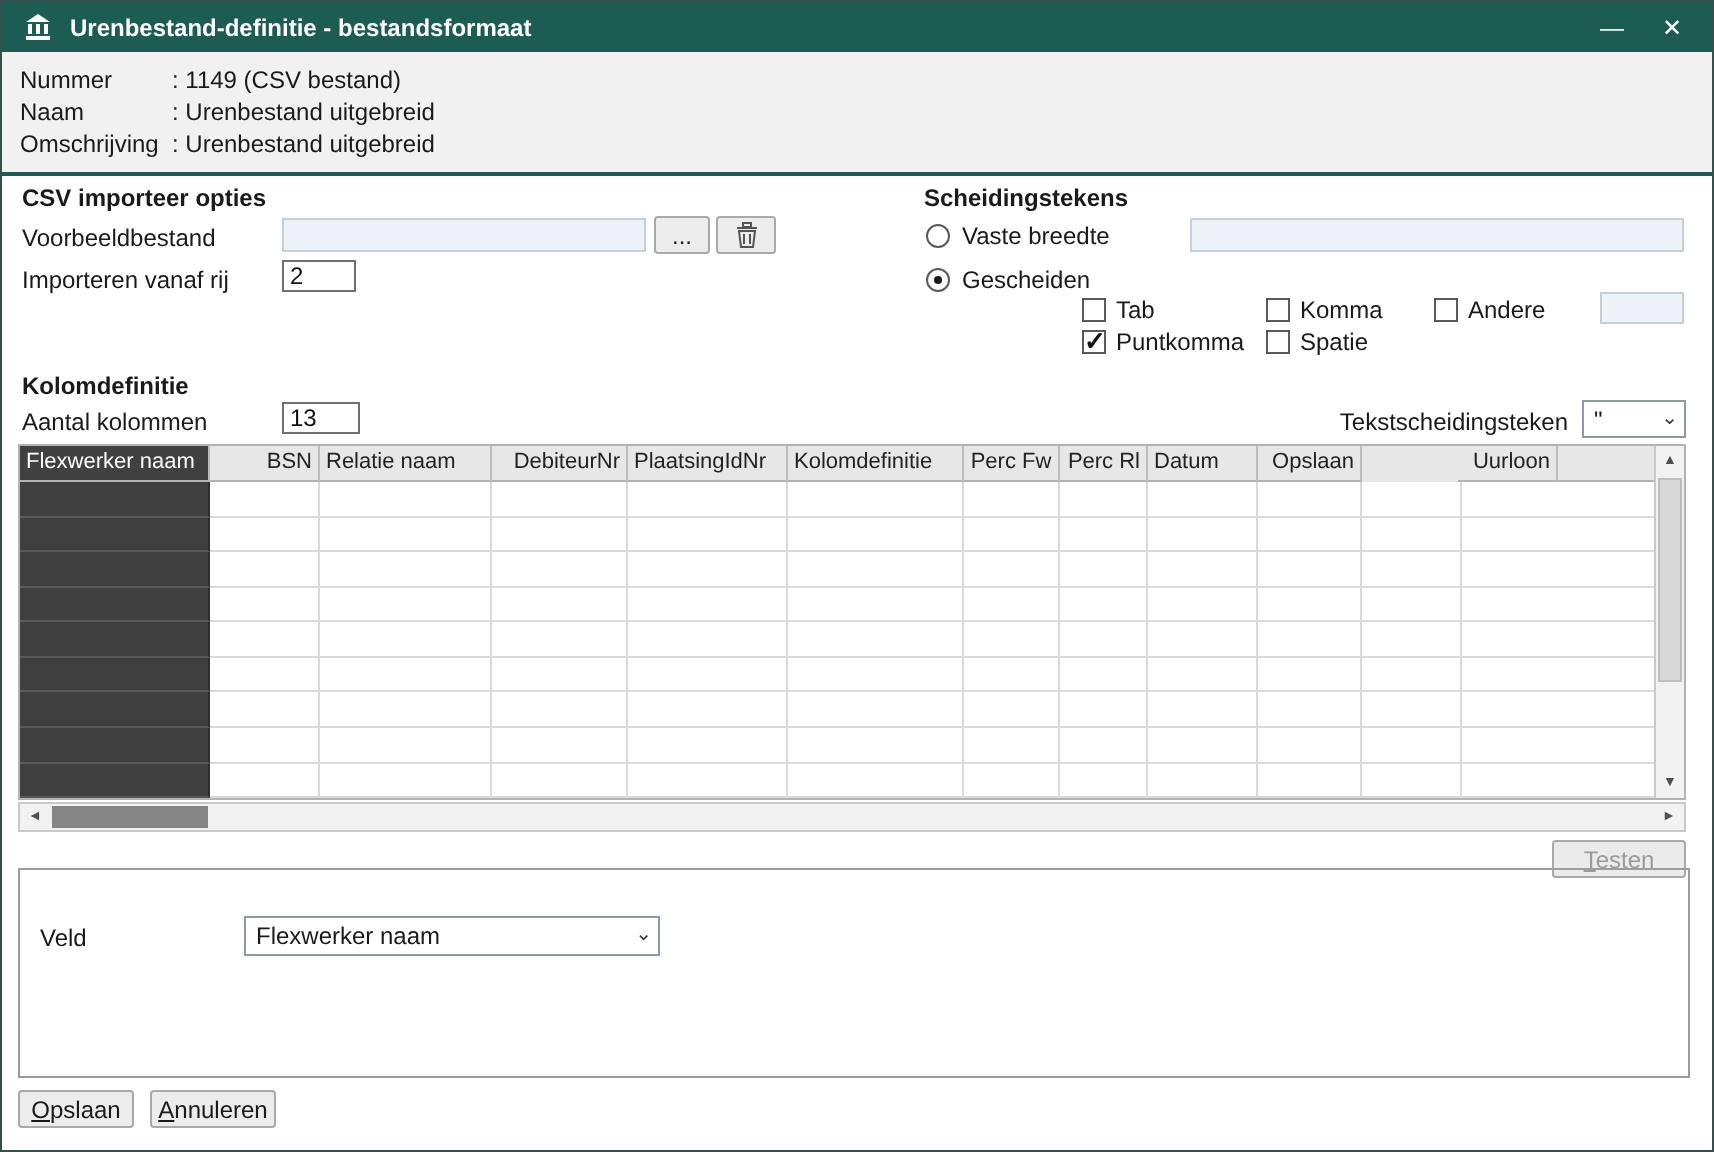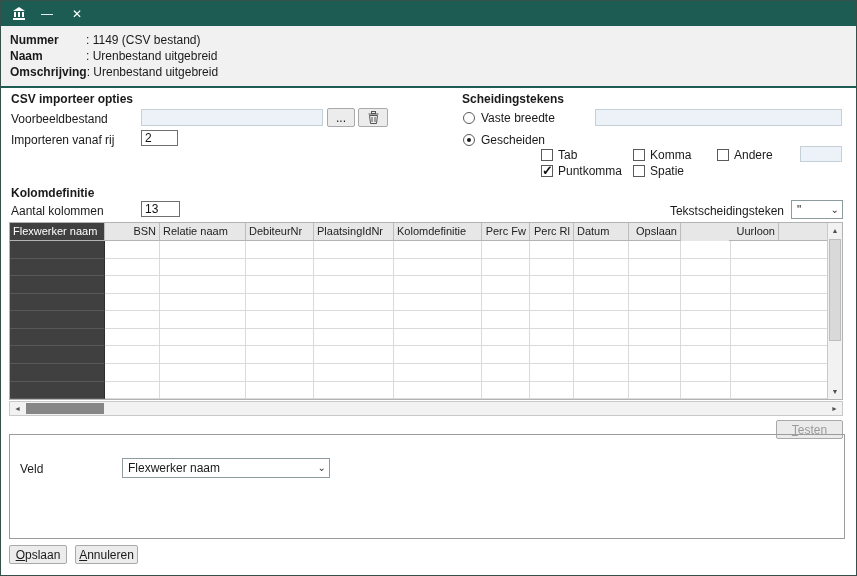--- a/index.html
+++ b/index.html
@@ -21,21 +21,21 @@
   }
   .titlebar .app-icon { width: 16px; height: 14px; display: inline-flex; align-items: center; }
   .titlebar .title { font-weight: bold; font-size: 12px; margin-left: 8px; flex: 1; white-space: nowrap; }
   .win-btn { width: 20px; height: 18px; line-height: 18px; text-align: center; color: #fff; cursor: pointer; margin-left: 10px; font-size: 12px; }
   
   .hdr {
     position: absolute; left: 0; top: 25px; width: 100%; height: 60px;
     background: #f1f1f1; padding: 6px 9px 0 9px;
   }
   .hdr-row { display: flex; line-height: 16px; }
-  .hdr-row .hlabel { min-width: 76px; font-weight: bold; }
+  .hdr-row .hlabel { min-width: 76px; font-weight: normal; }
   .rule { position: absolute; left: 0; top: 85px; width: 100%; height: 2px; background: var(--accent, #1d5c52); }
   
   .sec-title { position: absolute; font-weight: bold; white-space: nowrap; }
   .lbl { position: absolute; white-space: nowrap; }
   .tinput {
     position: absolute; background: #ecf2f7; border: 1px solid #c5cfd6;
     height: 17px; font: inherit; padding: 1px 3px; color: #222;
   }
   .ninput {
     position: absolute; background: #ffffff; border: 1px solid #6f6f6f;
@@ -110,20 +110,21 @@
 <div class="titlebar">
   <span class="app-icon icon-svg">
     <svg width="14" height="13" viewBox="0 0 14 13">
         <path d="M1 4 L7 0 L13 4 Z" fill="#fff"></path>
         <rect x="2" y="5" width="2" height="5" fill="#fff"></rect>
         <rect x="6" y="5" width="2" height="5" fill="#fff"></rect>
         <rect x="10" y="5" width="2" height="5" fill="#fff"></rect>
         <rect x="1" y="11" width="12" height="2" fill="#fff"></rect>
       </svg>
   </span>
+  <span class="title">Urenbestand-definitie - bestandsformaat</span>
   <span class="win-btn">—</span>
   <span class="win-btn">✕</span>
 </div>
 
 <div class="hdr">
   <div class="hdr-row">
     <span class="hlabel">Nummer</span>
     <span>: 1149 (CSV bestand)</span>
   </div>
   <div class="hdr-row">
@@ -187,24 +188,24 @@
 <div class="dropdown" style="left:790px;top:199px;width:52px;height:19px;">
   <span>"</span>
   <span class="chev">⌄</span>
 </div>
 
 <div class="table">
   <div class="thead">
       <div class="th dark" style="width: 95px; text-align: left;">Flexwerker naam</div>
       <div class="th" style="width: 55px; text-align: right;">BSN</div>
       <div class="th" style="width: 86px; text-align: left;">Relatie naam</div>
-      <div class="th" style="width: 68px; text-align: left;">DebiteurNr</div>
+      <div class="th" style="width: 68px; text-align: right;">DebiteurNr</div>
       <div class="th" style="width: 80px; text-align: left;">PlaatsingIdNr</div>
       <div class="th" style="width: 88px; text-align: left;">Kolomdefinitie</div>
-      <div class="th" style="width: 48px; text-align: right;">Perc Fw</div>
+      <div class="th" style="width: 48px; text-align: center;">Perc Fw</div>
       <div class="th" style="width: 44px; text-align: right;">Perc Rl</div>
       <div class="th" style="width: 55px; text-align: left;">Datum</div>
       <div class="th" style="width: 52px; text-align: right;">Opslaan</div>
       <div class="th" style="width: 50px; text-align: right; margin-left: 48px;">Uurloon</div>
       <div class="th filler"></div>
     </div>
   <div class="tbody">
       <div class="tr">
         <div class="td dark" style="width: 95px;"></div>
         <div class="td" style="width: 55px;"></div>

